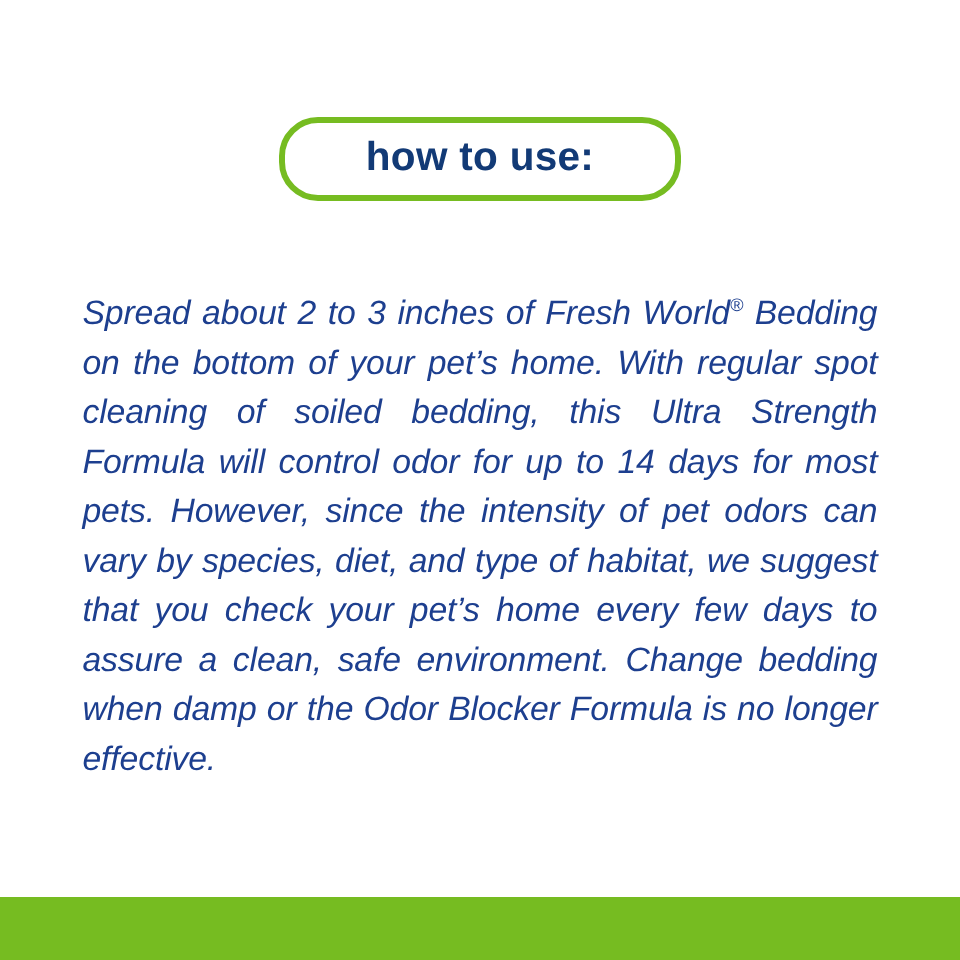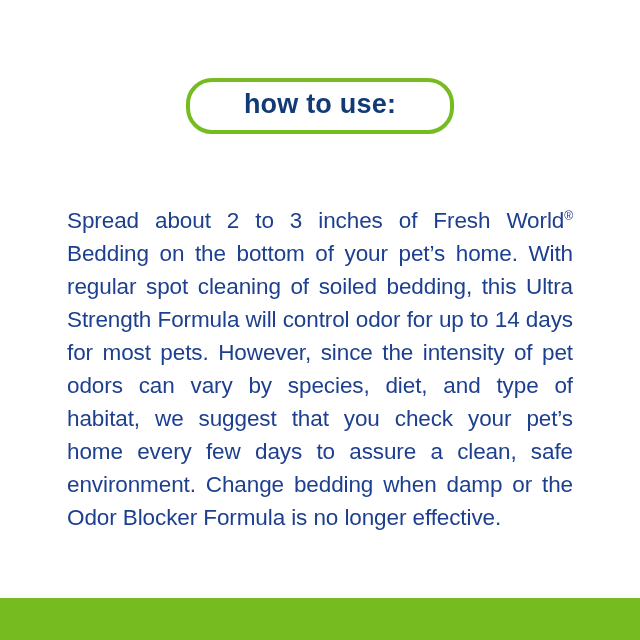--- a/index.html
+++ b/index.html
@@ -51,21 +51,22 @@
     left: 55px;
     width: 530px;
     color: #1d3f8f;
     font-size: 22.5px;
     line-height: 33px;
     text-align: justify;
     text-justify: inter-word;
     letter-spacing: -0.1px;
   }
   .body-copy p {
-    margin: 12px;
+    margin: 0;
+    font-style: italic;
   }
   .body-copy sup {
     font-size: 12px;
     vertical-align: super;
     line-height: 0;
   }
   .footer-bar {
     position: absolute;
     left: 0;
     bottom: 0;

